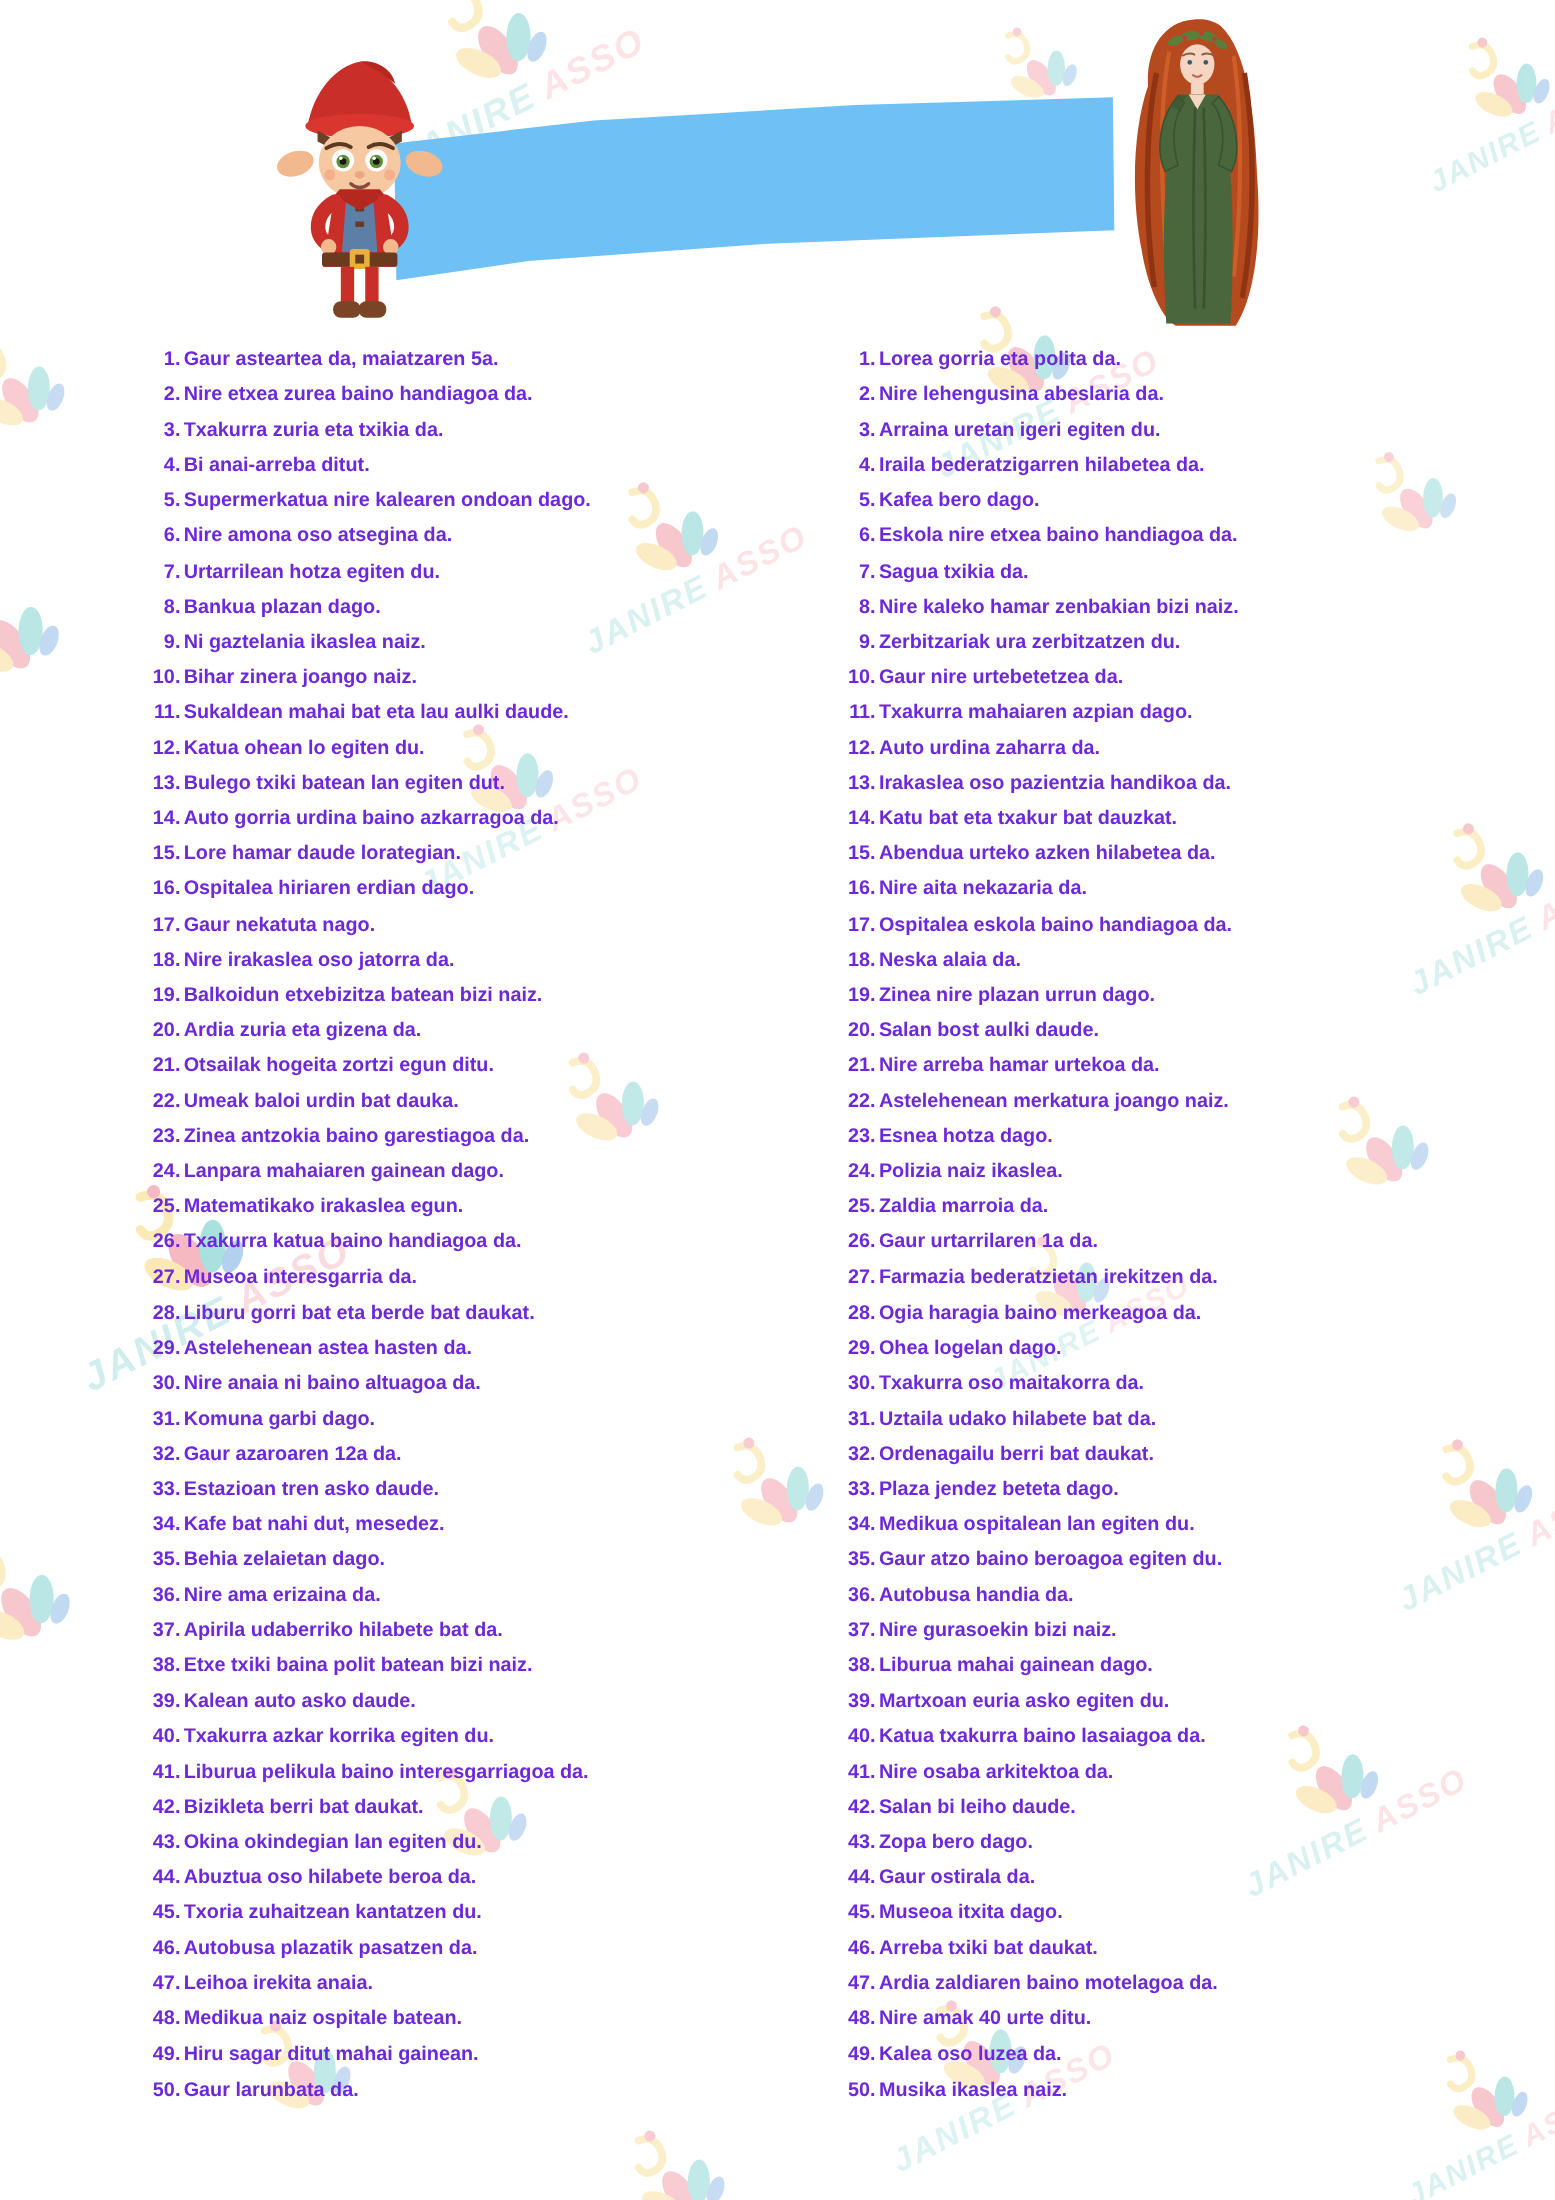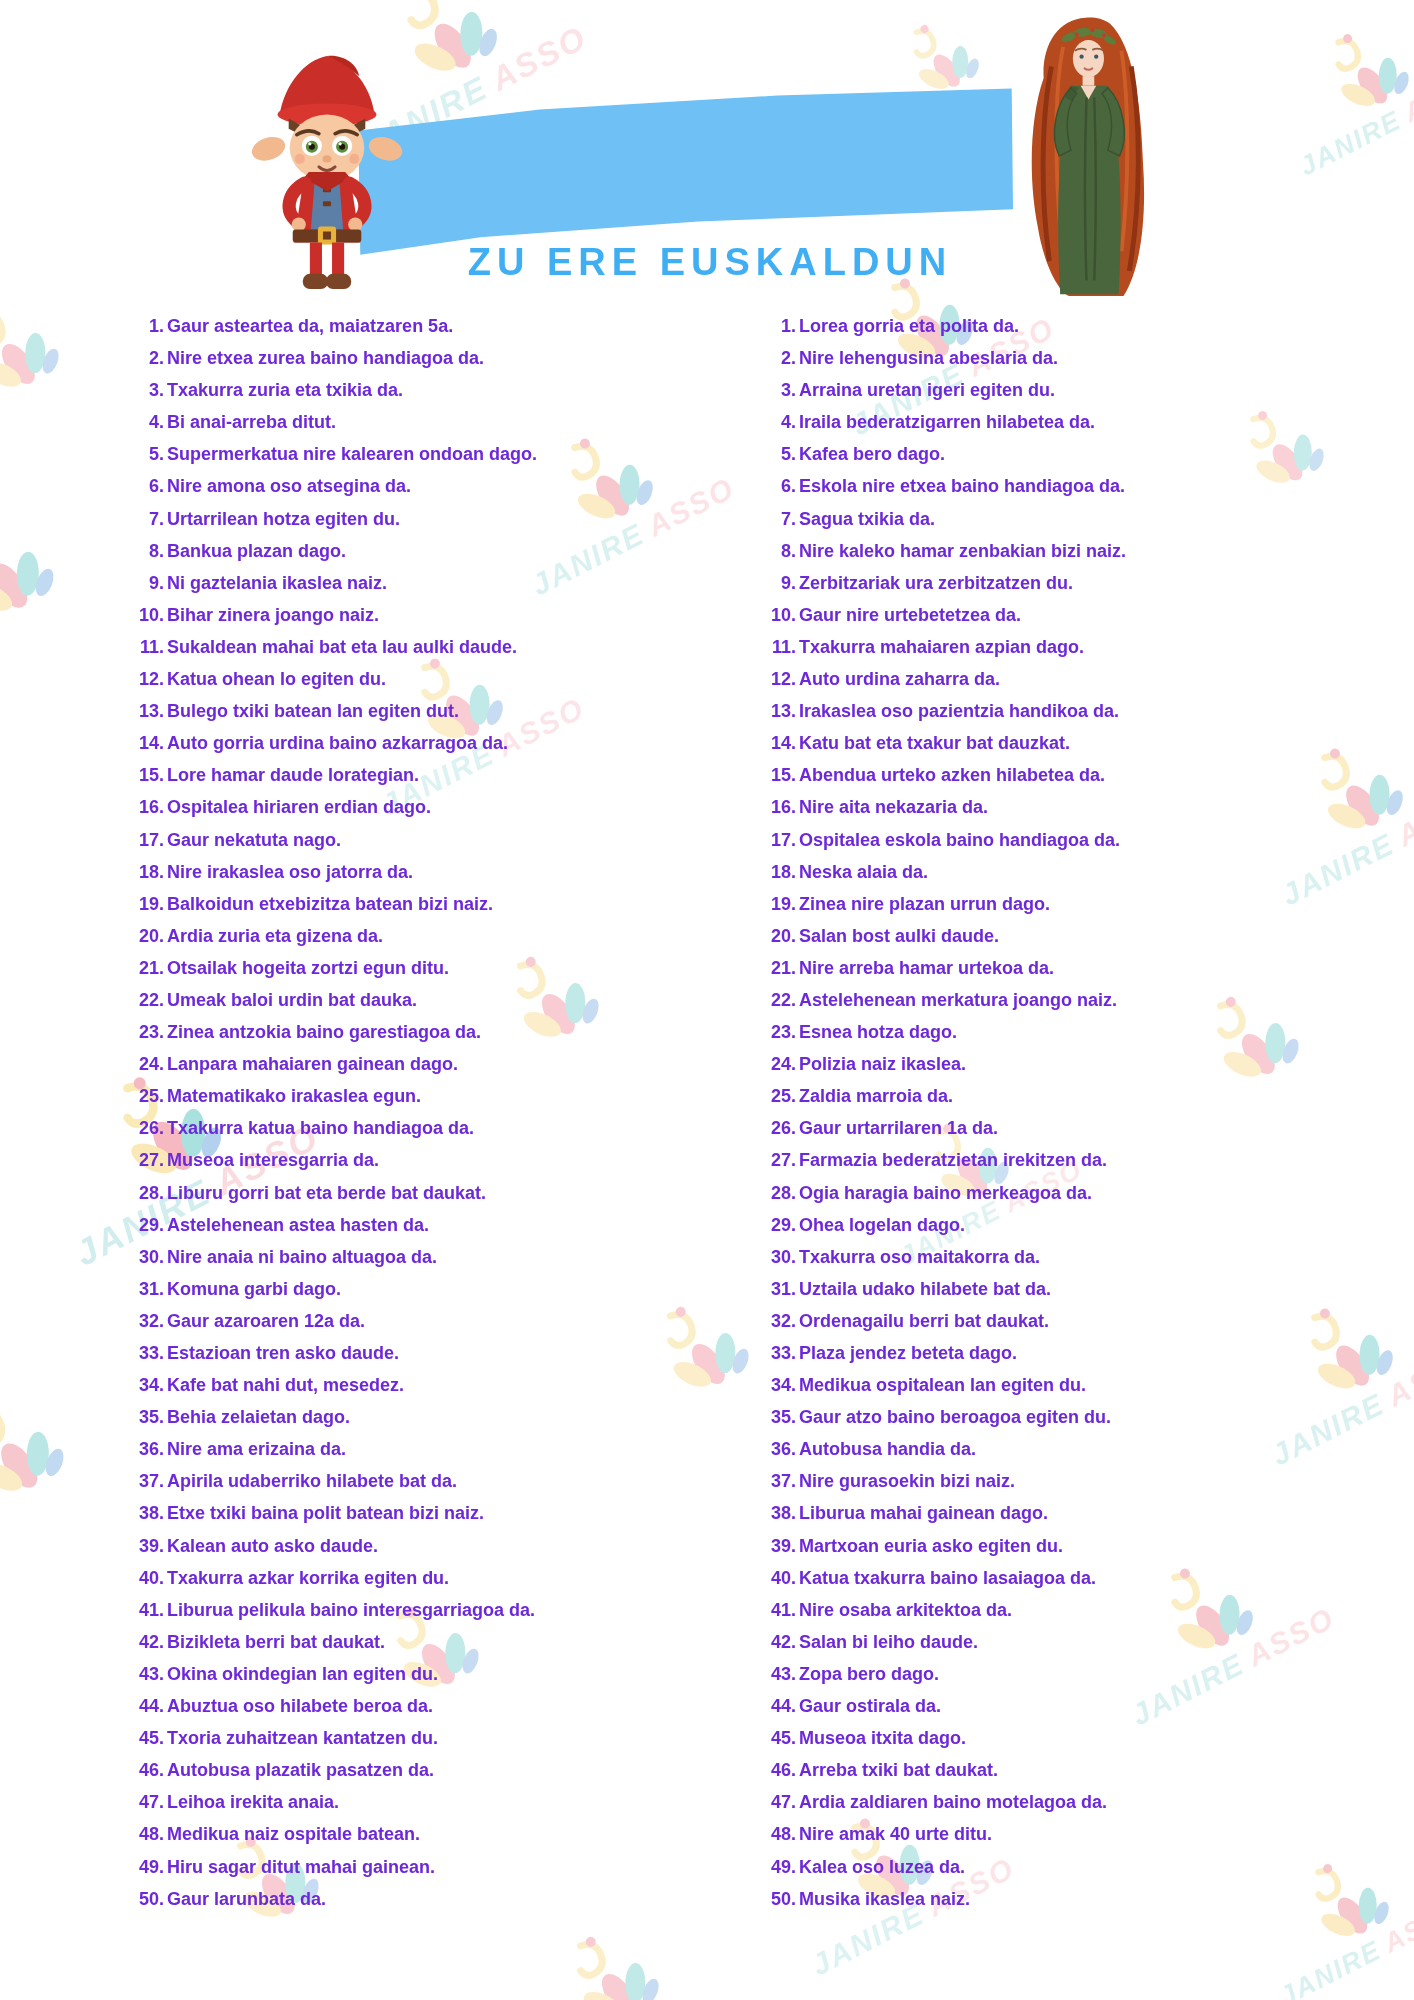--- a/index.html
+++ b/index.html
@@ -211,21 +211,20 @@
         <div class="wm-text"><span class="wm-w1">JANIRE</span><span class="wm-w2">ASSO</span></div>
       </div>
       <div class="wm" style="left: 560px; top: 1930px; opacity: 0.28; transform: rotate(-27deg) scale(1);">
         <svg width="100" height="95" viewBox="0 0 100 95">
           <use href="#wmlogo"></use>
         </svg>
       </div>
     </div>
 
   <div class="ribbon"></div>
-  <div class="page-subtitle">ZU ERE EUSKALDUN</div>
 
   <svg class="character elf" viewBox="0 0 160 240">
     <path d="M80 6 C58 10 38 34 33 64 L127 64 C123 32 100 10 80 6 Z" fill="#c92f28"></path>
     <path d="M80 6 C96 4 110 14 112 26 C100 16 90 10 80 6 Z" fill="#b5281f"></path>
     <ellipse cx="80" cy="64" rx="49" ry="11" fill="#d8362f"></ellipse>
     <path d="M42 68 Q80 92 118 68 L118 78 Q80 100 42 78 Z" fill="#6b4226"></path>
     <ellipse cx="22" cy="98" rx="17" ry="11" fill="#f2b98f" transform="rotate(-18 22 98)"></ellipse>
     <ellipse cx="138" cy="98" rx="17" ry="11" fill="#f2b98f" transform="rotate(18 138 98)"></ellipse>
     <ellipse cx="80" cy="97" rx="37" ry="33" fill="#f7c9a2"></ellipse>
     <path d="M50 84 Q62 77 72 83" stroke="#5b3a21" stroke-width="3.5" fill="none" stroke-linecap="round"></path>

